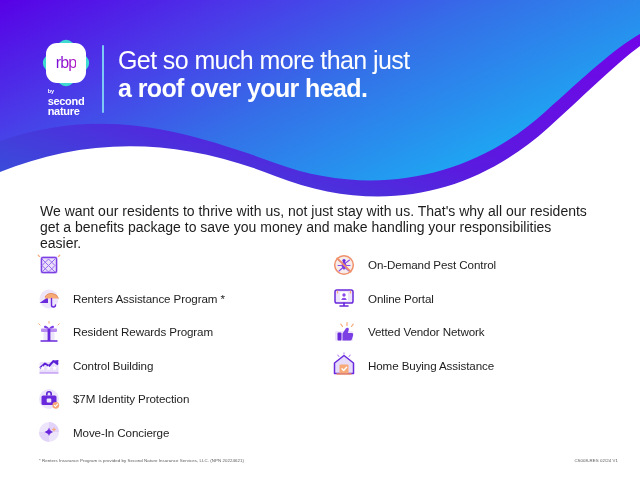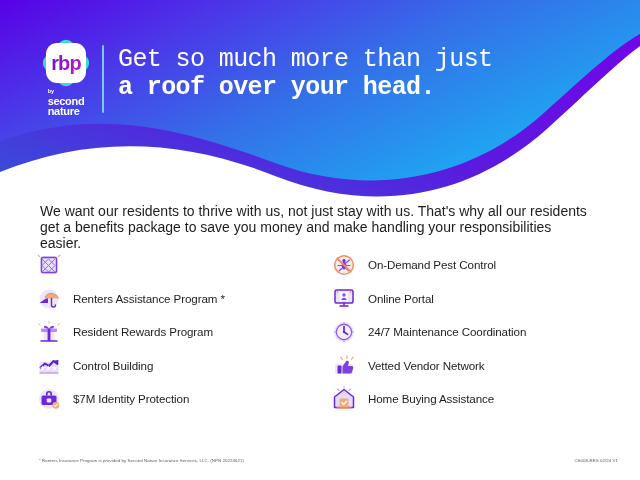--- a/index.html
+++ b/index.html
@@ -40,21 +40,21 @@
     display:block; line-height:10px;
   }
 
   #divider {
     position:absolute; left:102px; top:45px;
     width:2px; height:68px; background:#7ec8f5; border-radius:1px;
   }
 
   #headline {
     position:absolute; left:118px; top:46px; width:460px;
-    color:#ffffff; letter-spacing:-.6px;font-family:Liberation Mono, monospace;
+    color:#ffffff; letter-spacing:-.6px;
   }
   #headline .l1 { font-size:25px; font-weight:400; line-height:28px; display:block; }
   #headline .l2 { font-size:25px; font-weight:700; line-height:28px; display:block; }
 
   
   #intro {
     position:absolute; left:40px; top:203px; width:548px;
     font-size:14px; line-height:16px; color:#1d1d1f; font-weight:400;
   }
 
@@ -122,21 +122,21 @@
         <svg width="58" height="52" viewBox="0 0 58 52">
 
           <g transform="translate(29,25)">
             <rect x="-19" y="-19" width="38" height="38" rx="9" ry="9" fill="#3FD9D1" transform="rotate(45)"></rect>
           </g>
 
           <rect x="9" y="5" width="40" height="40" rx="11" ry="11" fill="#ffffff"></rect>
         </svg>
         <div style="position:absolute; left:9px; top:5px; width:40px; height:40px;
                     display:flex; align-items:center; justify-content:center;">
-          <span style="font-size:20px; font-weight:700; letter-spacing:-.9px;
+          <span style="font-size:16px; font-weight:400; letter-spacing:-.9px;
                        background:linear-gradient(90deg,#7A0FD8,#B41CC4);
                        -webkit-background-clip:text; background-clip:text;
                        -webkit-text-fill-color:transparent; color:#8E18D0;">rbp</span>
         </div>
       </div>
       <div id="logo-sub">
         <span class="by">by</span>
         <span class="sn">second</span>
         <span class="sn">nature</span>
       </div>
@@ -217,20 +217,33 @@
           <path d="M10,8 a3,3 0 0 1 6,0 v1.5 h-1.6 V8 a1.4,1.4 0 0 0 -2.8,0 v1.5 H10 Z" fill="#5B1FD6"></path>
           <rect x="5.5" y="9.5" width="15" height="9.5" rx="1.6" fill="#6A28DC"></rect>
           <rect x="10.7" y="12.6" width="4.6" height="4" rx="1" fill="#EDE5FB"></rect>
           <circle cx="19.8" cy="19.3" r="3.4" fill="#F7A978"></circle>
           <path d="M18.3,19.3 l1.1,1.2 l2.1,-2.3" fill="none" stroke="#ffffff" stroke-width="1.1" stroke-linecap="round" stroke-linejoin="round"></path>
         </svg>
       </span>
       <span class="b-label">$7M Identity Protection</span>
     </div>
 
+    <div class="benefit">
+      <span class="b-icon">
+        <svg width="26" height="26" viewBox="0 0 26 26">
+          <circle cx="13" cy="13" r="10" fill="#EDE5FB"></circle>
+          <path d="M13,3 a10,10 0 0 1 10,10 L13,13 Z" fill="#E1D3FA"></path>
+          <path d="M13,23 a10,10 0 0 1 -10,-10 L13,13 Z" fill="#E1D3FA"></path>
+          <path d="M13,8.5 L15.2,12.8 L13,17 L10.8,12.8 Z" fill="#8A4BEA"></path>
+          <path d="M8.5,13 L12.8,10.8 L17,13 L12.8,15.2 Z" fill="#6A28DC"></path>
+          <path d="M18,8 l.7,1.8 l1.8,.7 l-1.8,.7 l-.7,1.8 l-.7,-1.8 l-1.8,-.7 l1.8,-.7 Z" fill="#F7A978"></path>
+        </svg>
+      </span>
+      <span class="b-label">Move-In Concierge</span>
+    </div>
   </div>
 
   <div class="col" id="col-right">
 
     <div class="benefit">
       <span class="b-icon">
         <svg width="26" height="26" viewBox="0 0 26 26">
           <circle cx="13" cy="13" r="9.5" fill="#F6EDEA"></circle>
           <circle cx="13" cy="13" r="9.3" fill="none" stroke="#F0906A" stroke-width="1.5"></circle>
           <ellipse cx="13" cy="13.5" rx="2.3" ry="4" fill="#7B3FE4"></ellipse>
@@ -250,33 +263,20 @@
           <rect x="9" y="7" width="8" height="9" rx="1" fill="#ffffff"></rect>
           <circle cx="13" cy="10" r="1.7" fill="#8A4BEA"></circle>
           <path d="M10.2,15 a2.9,2.9 0 0 1 5.6,0 Z" fill="#8A4BEA"></path>
           <path d="M6.5,8 v-2 M19.5,8 v-2" stroke="#F7A978" stroke-width="1.2" stroke-linecap="round"></path>
           <path d="M13,18 v2.5 M9,21 h8" stroke="#6A28DC" stroke-width="1.6" stroke-linecap="round"></path>
         </svg>
       </span>
       <span class="b-label">Online Portal</span>
     </div>
 
-    <div class="benefit">
-      <span class="b-icon">
-        <svg width="26" height="26" viewBox="0 0 26 26">
-          <circle cx="13" cy="13" r="9.8" fill="#E6DCFA"></circle>
-          <circle cx="13" cy="13" r="7.6" fill="#F3EEFD"></circle>
-          <circle cx="13" cy="13" r="7.6" fill="none" stroke="#8A4BEA" stroke-width="1.1"></circle>
-          <path d="M13,7.5 v5.5 l3.6,2.4" fill="none" stroke="#5B1FD6" stroke-width="1.6" stroke-linecap="round" stroke-linejoin="round"></path>
-          <circle cx="13" cy="13" r="1.1" fill="#5B1FD6"></circle>
-          <path d="M13,3.6 v1.4 M13,21 v1.4 M3.6,13 h1.4 M21,13 h1.4" stroke="#B98CF2" stroke-width="1.2" stroke-linecap="round"></path>
-        </svg>
-      </span>
-      <span class="b-label">24/7 Maintenance Coordination</span>
-    </div>
 
     <div class="benefit">
       <span class="b-icon">
         <svg width="26" height="26" viewBox="0 0 26 26">
           <rect x="4" y="12" width="18" height="10" rx="1.5" fill="#EDE5FB"></rect>
           <rect x="6.5" y="13.5" width="4" height="8" rx="1" fill="#6A28DC"></rect>
           <path d="M11.5,21.5 v-7 l3.5,-5.2 a1.6,1.6 0 0 1 2.8,1.4 l-1,3.3 h4 a1.5,1.5 0 0 1 1.4,1.9 l-1.4,4.6 a2,2 0 0 1 -1.9,1 Z" fill="#7B3FE4"></path>
           <path d="M16,6.5 v-3 M11.5,7.5 L9.8,5.2 M20.5,7.5 L22.2,5.2" stroke="#F7A978" stroke-width="1.2" stroke-linecap="round"></path>
         </svg>
       </span>

